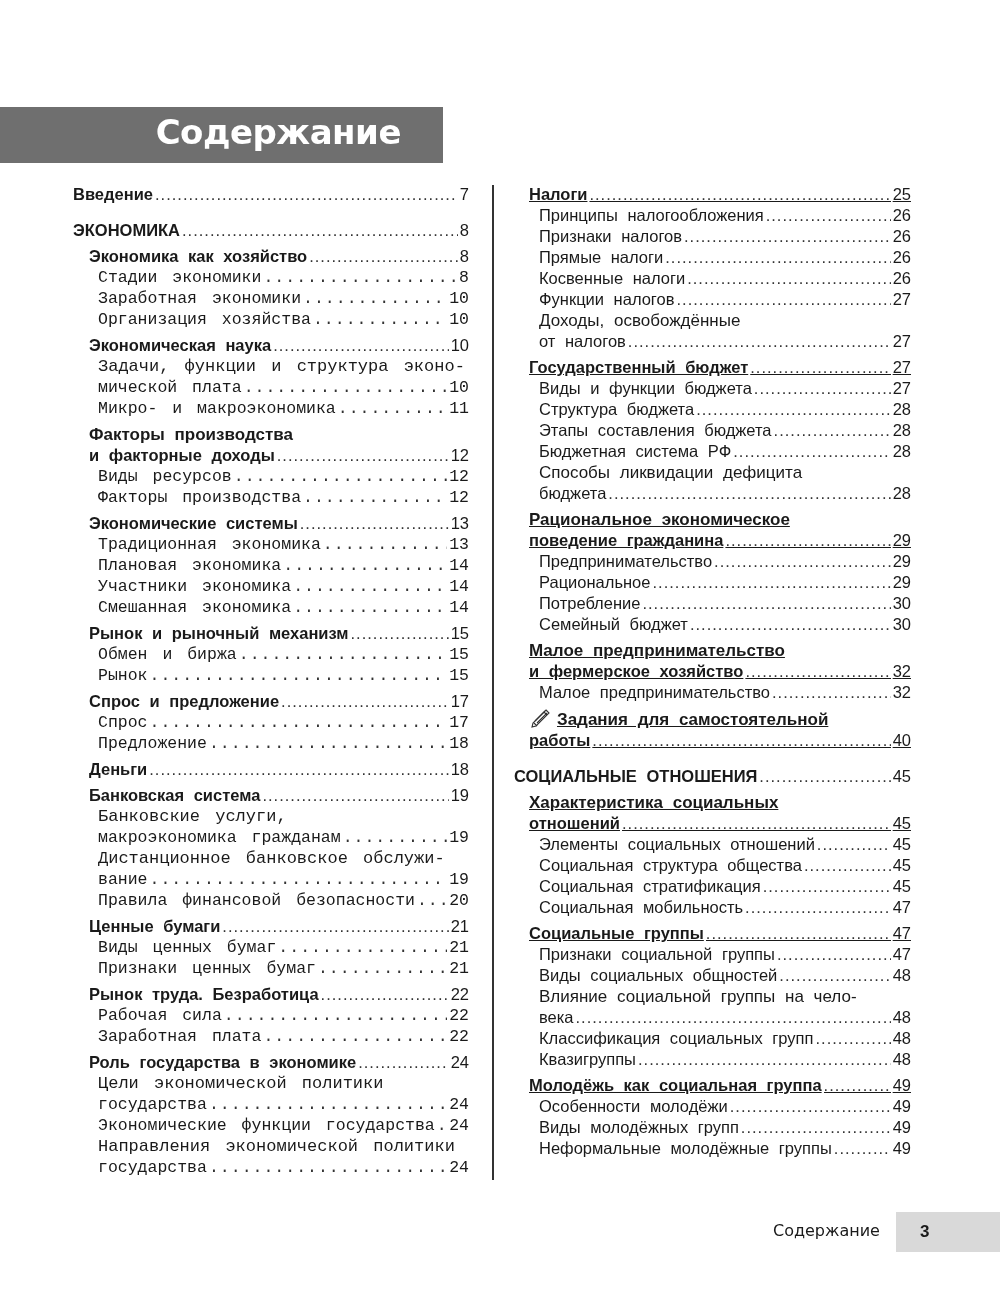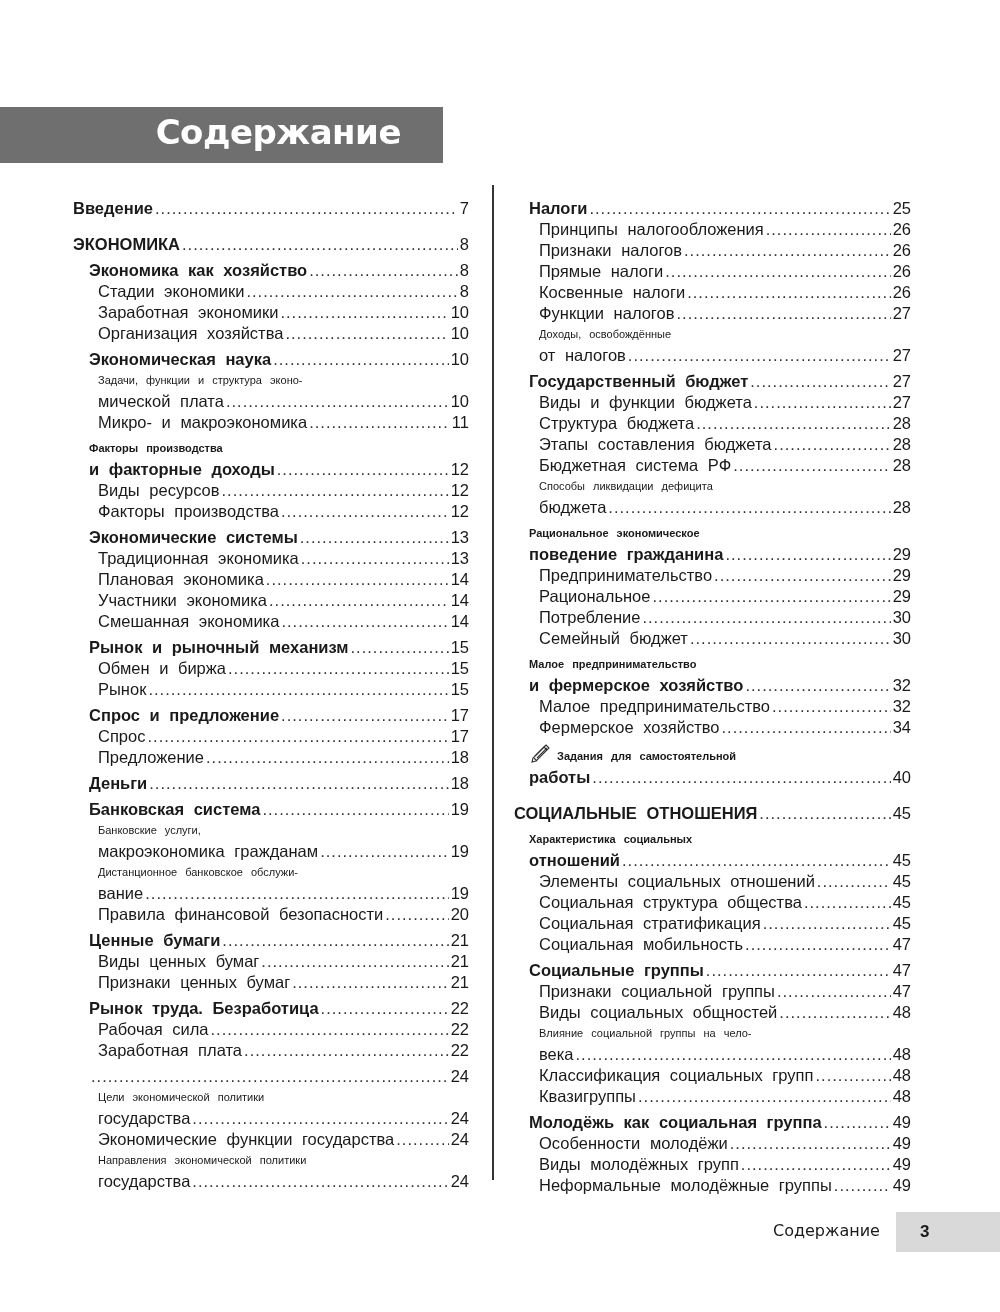--- a/index.html
+++ b/index.html
@@ -14,43 +14,43 @@
   }
   .title-text {
     position: absolute; right: 42px; top: 5px;
     font-family: "DejaVu Sans", sans-serif; font-weight: bold;
     font-size: 34px; color: #ffffff; letter-spacing: -0.5px;
   }
   .col-divider {
     position: absolute; left: 492px; top: 185px; width: 2px; height: 995px;
     background: #333333;
   }
-  .col { position: absolute; top: 198px; }
+  .col { position: absolute; top: 184px; }
   .col-left { left: 73px; width: 396px; }
   .col-right { left: 514px; width: 397px; }
   .entry {
     display: flex; align-items: baseline; font-size: 16.5px; line-height: 21px;
     word-spacing: 5px; white-space: nowrap;
   }
   .entry .t { white-space: nowrap; }
   .entry .dots {
     flex: 1; overflow: hidden; margin: 0 2px; letter-spacing: 1px;
     color: #333; word-spacing: 0;
   }
   .entry .dots::before {
     content: "..............................................................................................................................................................................";
   }
   .entry .p { text-align: right; word-spacing: 0; }
-  .wrap-line { font-size: 11px; line-height: 21px; word-spacing: 5px; white-space: nowrap; }
+  .wrap-line { font-size: 17px; line-height: 21px; word-spacing: 5px; white-space: nowrap; }
   .b { font-weight: bold; }
   .l0 { padding-left: 0; }
   .l1 { padding-left: 16px; }
-  .l2 { padding-left: 25px; }
+  .l2 { padding-left: 25px; font-family: Liberation Mono, monospace; }
   .r-l0 { padding-left: 0; }
-  .r-l1 { padding-left: 15px; }
+  .r-l1 { padding-left: 15px; text-decoration: underline; }
   .r-l2 { padding-left: 25px; }
   .gap { height: 5px; }
   .gap-big { height: 15px; }
   .icon-pencil { display: inline-block; width: 22px; height: 20px; vertical-align: -3px; margin-right: 6px; }
   .footer-label {
     position: absolute; left: 773px; top: 1221px; font-size: 16px;
     font-family: "DejaVu Sans", sans-serif; color: #1a1a1a;
   }
   .footer-box {
     position: absolute; left: 896px; top: 1212px; width: 104px; height: 40px;
@@ -317,20 +317,21 @@
     <div class="l2">
       <div class="entry">
         <span class="t">Заработная плата</span>
         <span class="dots"></span>
         <span class="p">22</span>
       </div>
     </div>
     <div class="gap"></div>
     <div class="l1">
       <div class="entry">
+        <span class="t b">Роль государства в экономике</span>
         <span class="dots"></span>
         <span class="p">24</span>
       </div>
     </div>
     <div class="l2">
       <div class="wrap-line"><span>Цели экономической политики</span></div>
       <div class="entry">
         <span class="t">государства</span>
         <span class="dots"></span>
         <span class="p">24</span>
@@ -492,27 +493,20 @@
         <span class="t b">и фермерское хозяйство</span>
         <span class="dots"></span>
         <span class="p">32</span>
       </div>
     </div>
     <div class="r-l2">
       <div class="entry">
         <span class="t">Малое предпринимательство</span>
         <span class="dots"></span>
         <span class="p">32</span>
-      </div>
-    </div>
-    <div class="r-l2">
-      <div class="entry">
-        <span class="t">Фермерское хозяйство</span>
-        <span class="dots"></span>
-        <span class="p">34</span>
       </div>
     </div>
     <div class="gap"></div>
     <div class="r-l1">
       <div class="wrap-line b"><span class="icon-pencil"><svg viewBox="0 0 22 20" width="22" height="20">
             <g fill="none" stroke="#333" stroke-width="1.1">
               <path d="M17 2 L20 5 L7 18 L3 19 L4 15 Z"></path>
               <path d="M15 4 L18 7"></path>
               <path d="M5 15 L8 18"></path>
               <path d="M6 13 L16 3"></path>

